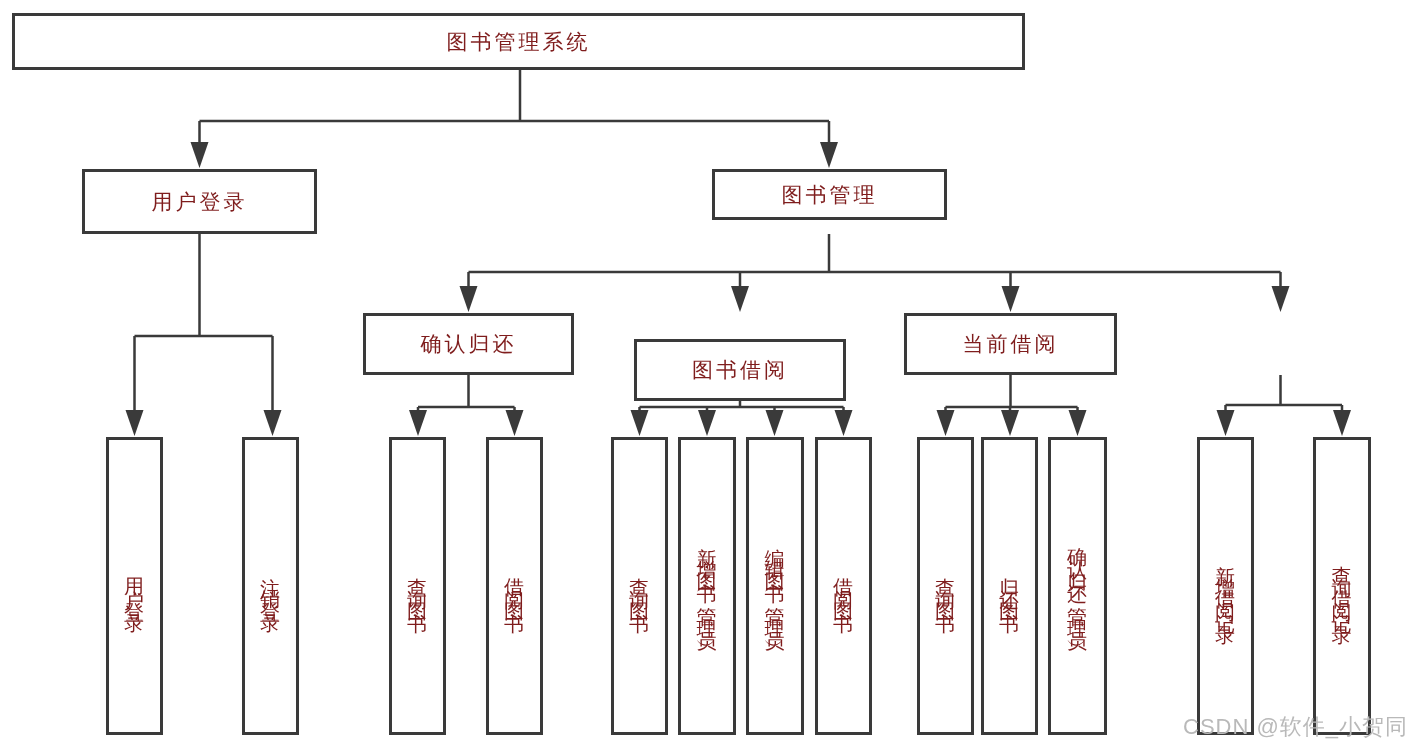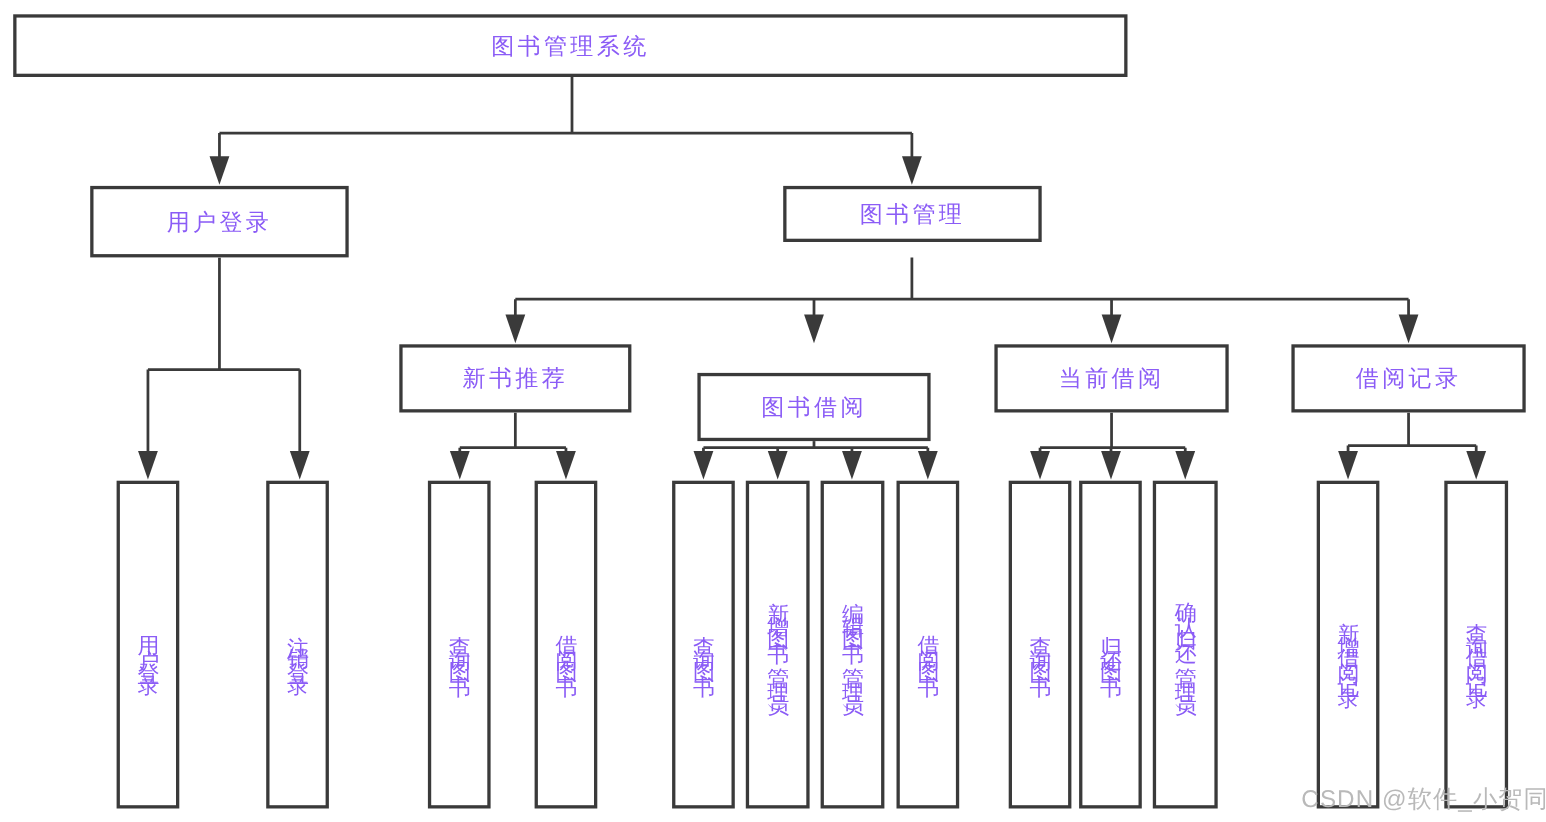--- a/index.html
+++ b/index.html
@@ -3,21 +3,21 @@
 <meta charset="utf-8">
 <style>
   html,body { margin:0; padding:0; background:#ffffff; }
   .stage {
     position:relative; width:1405px; height:747px; background:#ffffff;
     font-family:"Liberation Sans", sans-serif; overflow:hidden;
   }
   .connectors { position:absolute; left:0; top:0; z-index:1; }
   .box {
     position:absolute; z-index:2; box-sizing:border-box;
-    background:#ffffff; border:3px solid #3a3a3a; color:#8b5cf6;
+    background:#ffffff; border:3px solid #3a3a3a; color:#7f1d1d;
     display:flex; align-items:center; justify-content:center;
     text-align:center;
   }
   .hbox { font-size:21px; letter-spacing:3px; }
   .vbox { font-size:20px; }
   .vtext {
     writing-mode:vertical-rl; letter-spacing:12px; line-height:1.1;
     white-space:nowrap;
   }
   .watermark {
@@ -78,30 +78,27 @@
   </div>
 
   <div class="box hbox" style="left:82px; top:169px; width:235px; height:65px;">
     <span>用户登录</span>
   </div>
   <div class="box hbox" style="left:712px; top:169px; width:235px; height:51px;">
     <span>图书管理</span>
   </div>
 
   <div class="box hbox" style="left:363px; top:313px; width:211px; height:62px;">
-    <span>新书推荐</span>
+    <span>确认归还</span>
   </div>
   <div class="box hbox" style="left:634px; top:313px; width:212px; height:62px;margin-top:26px;">
     <span>图书借阅</span>
   </div>
   <div class="box hbox" style="left:904px; top:313px; width:213px; height:62px;">
     <span>当前借阅</span>
-  </div>
-  <div class="box hbox" style="left:1174px; top:313px; width:213px; height:62px;">
-    <span>借阅记录</span>
   </div>
 
   <div class="box vbox" style="left:106px; top:437px; width:57px; height:298px;">
     <span class="vtext">用户登录</span>
   </div>
   <div class="box vbox" style="left:242px; top:437px; width:57px; height:298px;">
     <span class="vtext">注销登录</span>
   </div>
 
   <div class="box vbox" style="left:389px; top:437px; width:57px; height:298px;">

